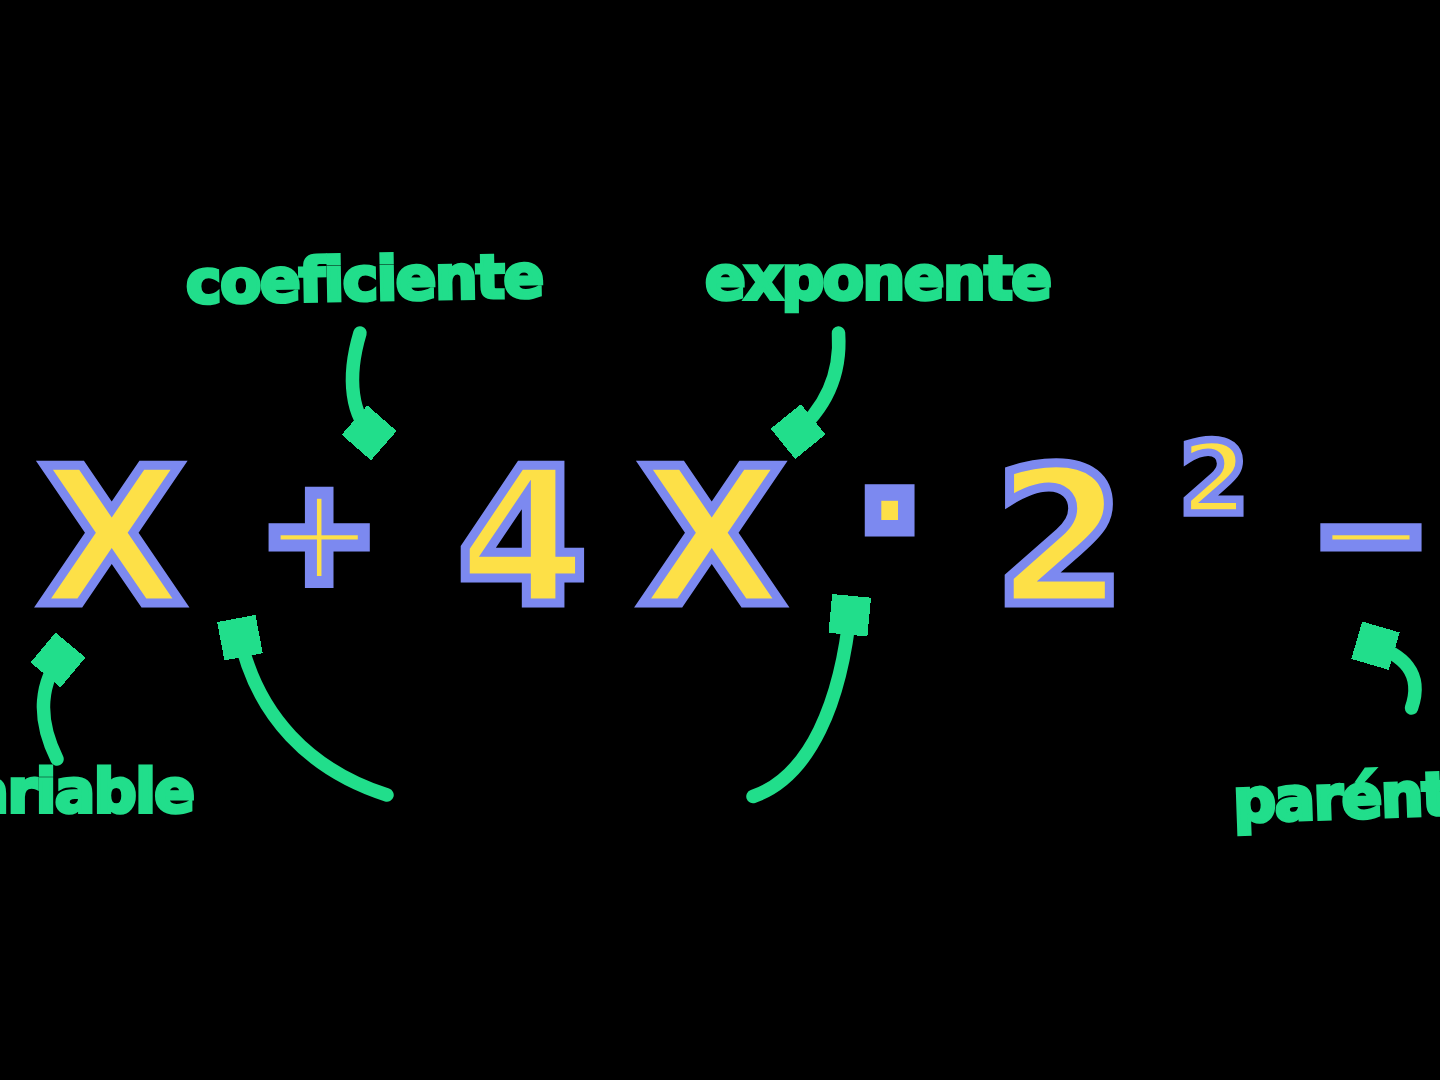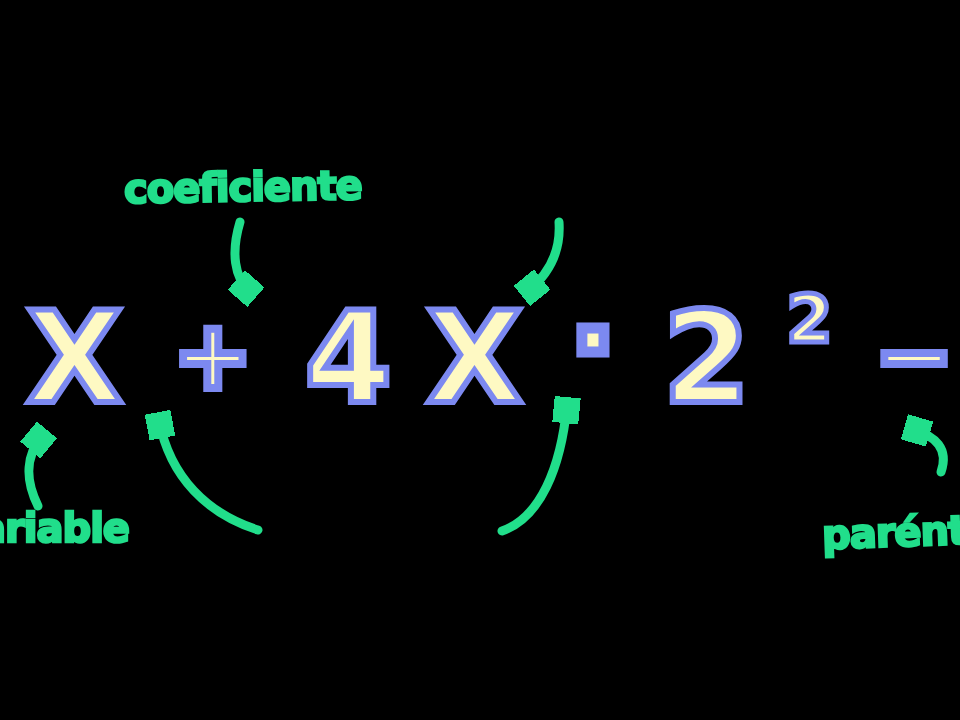--- a/index.html
+++ b/index.html
@@ -13,21 +13,21 @@
   }
   
   .expr {
     position: absolute;
     left: 26px;
     top: 296px;
     white-space: nowrap;
     line-height: 1;
     font-size: 126px;
     font-weight: bold;
-    color: #fef9c3;
+    color: #fde047;
     letter-spacing: -5px;
     -webkit-text-stroke: 6px #7c89f0;
   }
   .expr span { display: inline-block; }
   .tok-x1    { margin-right: 14px; }
   .tok-plus  { font-size: 95px; position: relative; top: -14px;
                -webkit-text-stroke: 8px #7c89f0; margin: 0 18px 0 2px; }
   .tok-x2    { margin-right: 12px; }
   .tok-dot   { position: relative; top: -18px; -webkit-text-stroke: 11px #7c89f0;
                margin-right: 12px; }
@@ -77,20 +77,21 @@
     </defs>
     <path d="M 240 222 C 231 252, 234 278, 250 292" marker-end="url(#ah)"></path>
     <path d="M 559 222 C 561 252, 549 274, 528 291" marker-end="url(#ah)"></path>
     <path d="M 38 506 C 24 478, 27 454, 42 436" marker-end="url(#ah)"></path>
     <path d="M 258 530 C 208 514, 170 478, 159 420" marker-end="url(#ah)"></path>
     <path d="M 502 531 C 540 518, 561 468, 567 405" marker-end="url(#ah)"></path>
     <path d="M 941 472 C 949 449, 936 436, 912 429" marker-end="url(#ah)"></path>
   </svg>
 
   <div class="lbl lbl-coeficiente">coeficiente</div>
+  <div class="lbl lbl-exponente">exponente</div>
   <div class="lbl lbl-variable">variable</div>
   <div class="lbl lbl-parentesis">paréntesis</div>
 
   <div class="expr">
     <span class="tok-x1">X</span>
     <span class="tok-plus">+</span>
     <span class="tok-coef">4</span>
     <span class="tok-x2">X</span>
     <span class="tok-dot">·</span>
     <span class="tok-base">2</span>

